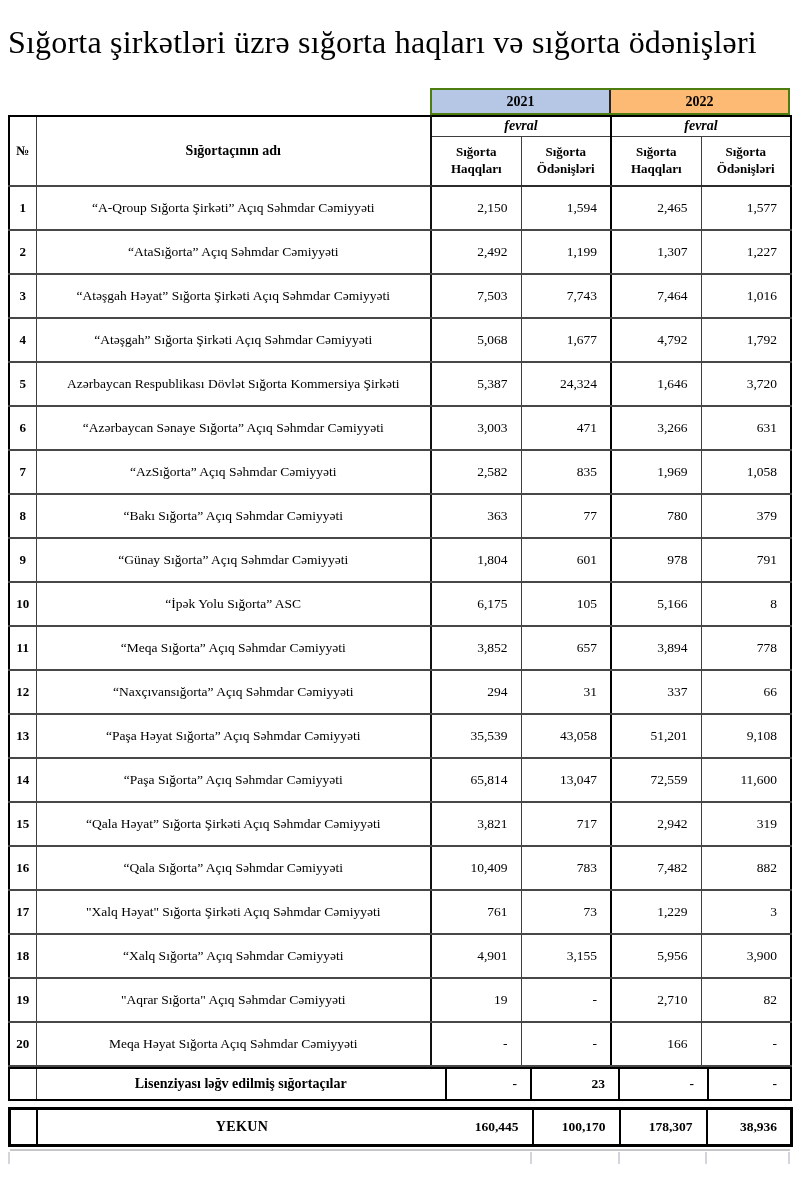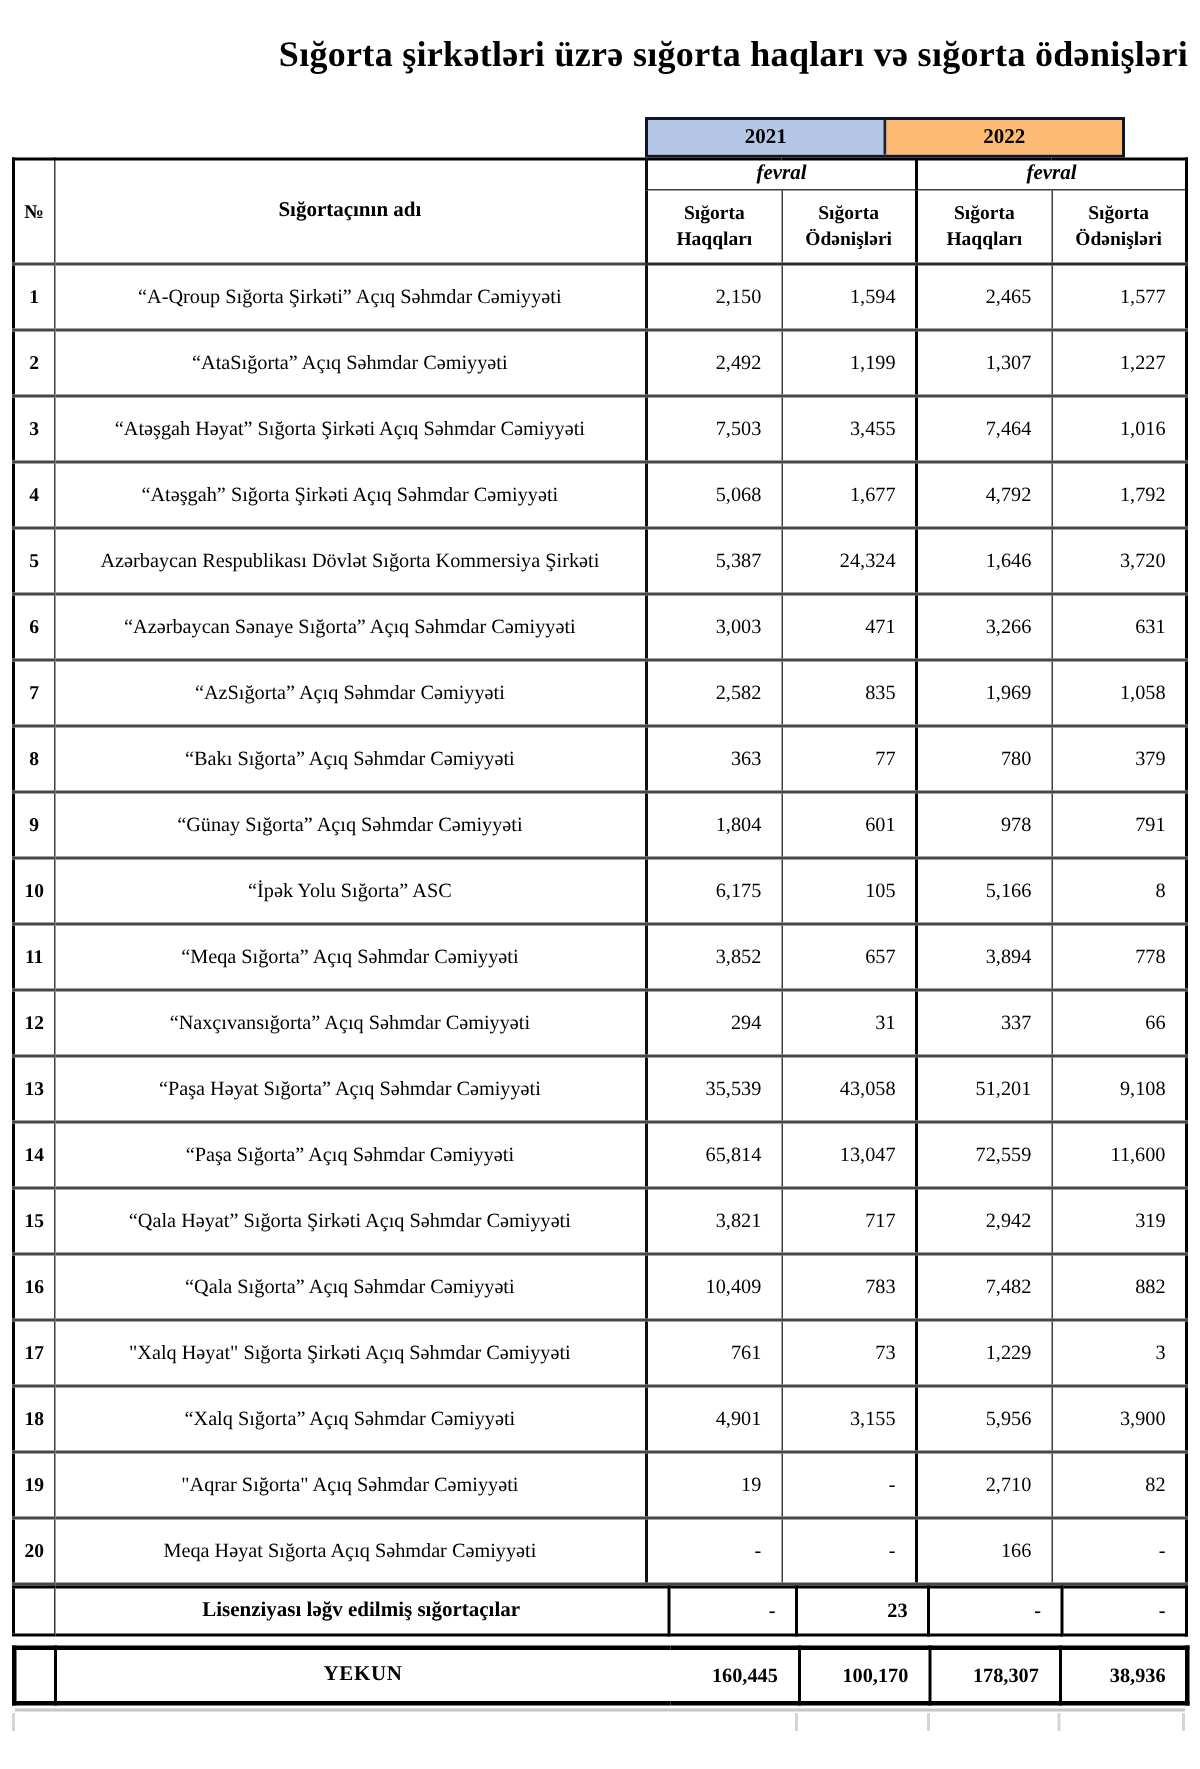--- a/index.html
+++ b/index.html
@@ -2,27 +2,27 @@
 <html><head>
 <meta charset="utf-8">
 <style>
   html,body { margin:0; padding:0; }
   body {
     width:800px; height:1179px; background:#ffffff; color:#000;
     font-family:"Liberation Serif","DejaVu Serif",serif;
     overflow:hidden;
   }
   .title {
-    text-align:right; font-size:24px; font-weight:bold;
+    text-align:left; font-size:32px; font-weight:normal;
     margin:24px 8px 0 8px; letter-spacing:.2px; white-space:nowrap;
   }
   
   .band {
-    display:flex; margin:27px 0 0 430px; width:320px; height:27px;
-    border:2px solid #0f172a; box-sizing:border-box;
+    display:flex; margin:27px 0 0 430px; width:360px; height:27px;
+    border:2px solid #4d7c0f; box-sizing:border-box;
   }
   .band-cell {
     flex:1; display:flex; align-items:center; justify-content:center;
     font-weight:bold; font-size:14px;
   }
   .band-cell.first { border-right:2px solid #20242c; }
 
   table { border-collapse:collapse; table-layout:fixed; margin-left:8px; }
   td { box-sizing:border-box; }
 
@@ -110,21 +110,21 @@
     <td class="name">“AtaSığorta” Açıq Səhmdar Cəmiyyəti</td>
     <td class="val numL">2,492</td>
     <td class="val">1,199</td>
     <td class="val yrdiv">1,307</td>
     <td class="val">1,227</td>
   </tr>
       <tr class="data">
     <td class="no">3</td>
     <td class="name">“Atəşgah Həyat” Sığorta Şirkəti Açıq Səhmdar Cəmiyyəti</td>
     <td class="val numL">7,503</td>
-    <td class="val">3,455</td>
+    <td class="val">7,743</td>
     <td class="val yrdiv">7,464</td>
     <td class="val">1,016</td>
   </tr>
       <tr class="data">
     <td class="no">4</td>
     <td class="name">“Atəşgah” Sığorta Şirkəti Açıq Səhmdar Cəmiyyəti</td>
     <td class="val numL">5,068</td>
     <td class="val">1,677</td>
     <td class="val yrdiv">4,792</td>
     <td class="val">1,792</td>

